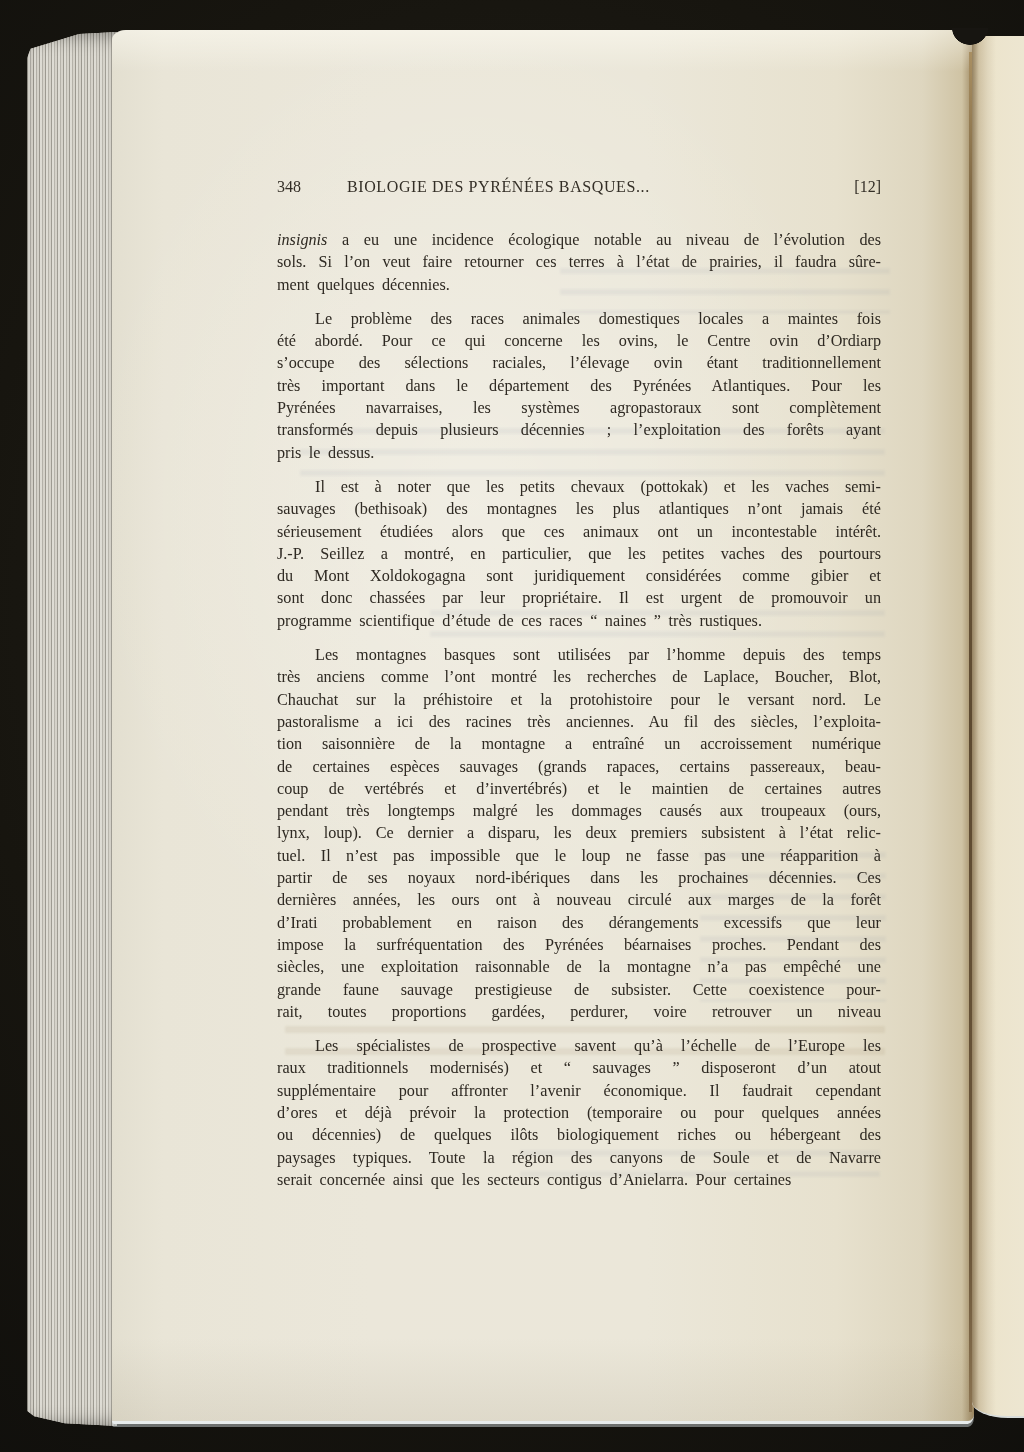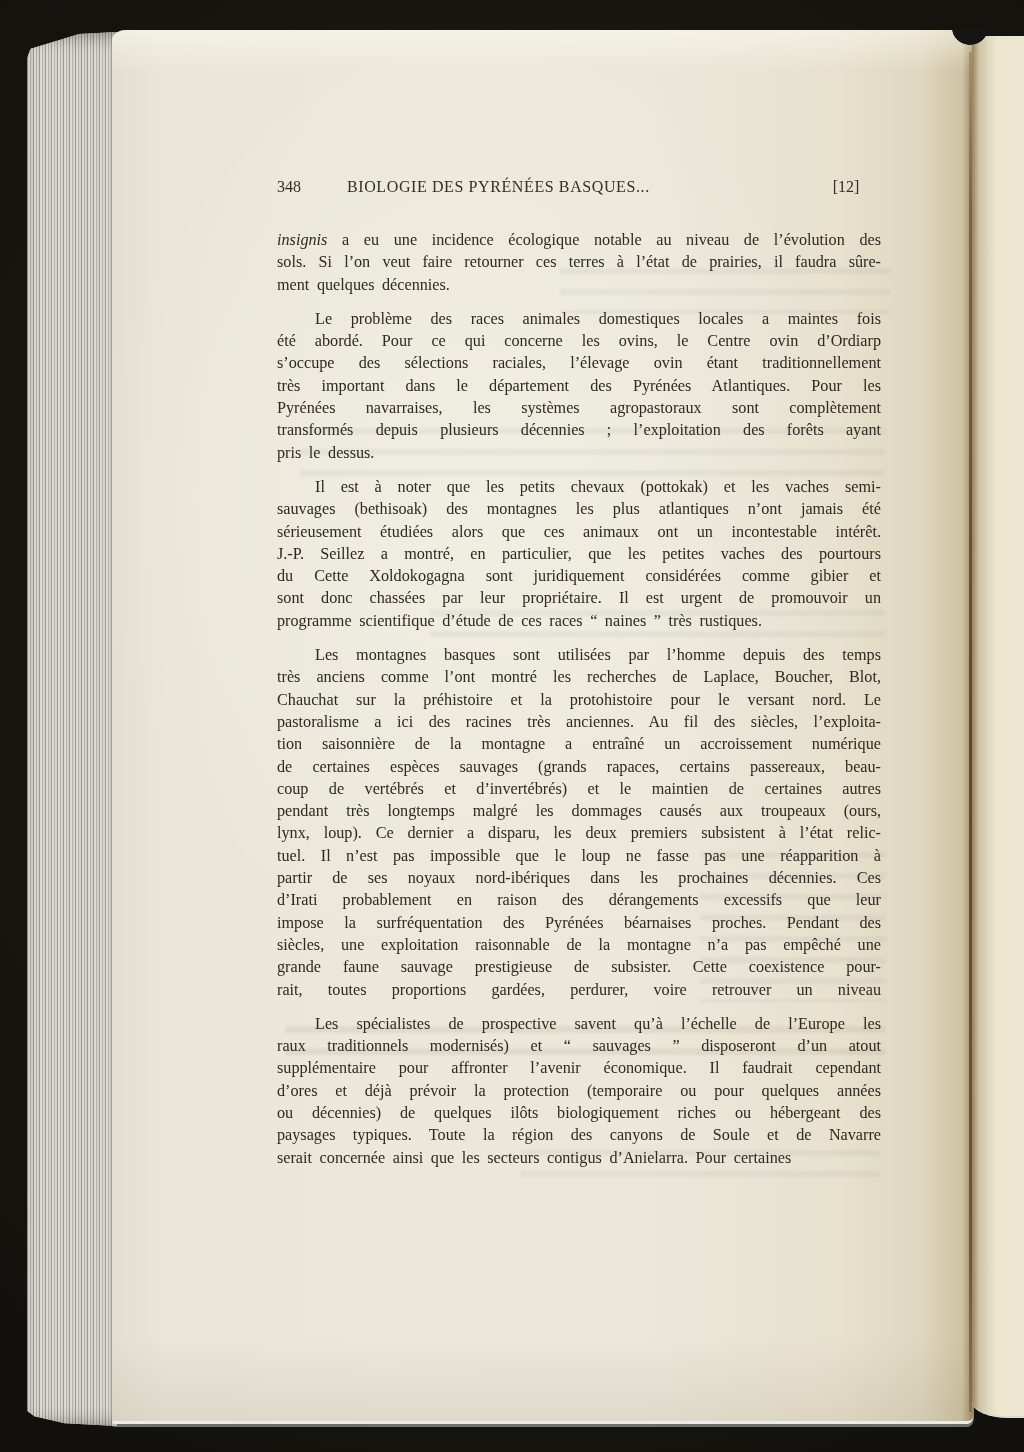--- a/index.html
+++ b/index.html
@@ -84,21 +84,21 @@
     position:absolute; left:277px; top:177px; width:604px;
     color:#2e2922;
   }
   .running-head {
     display:flex; align-items:baseline;
     font-size:16px; line-height:19px; margin-bottom:33px;
     color:#332e26;
   }
   .running-head .num   { width:70px; }
   .running-head .title { flex:1; text-align:left; letter-spacing:0.6px; }
-  .running-head .ref   { width:70px; text-align:center; }
+  .running-head .ref   { width:70px; text-align:right; }
 
   .body-text { font-size:16.2px; line-height:22.3px; }
   .para { margin:0 0 12px 0; }
   .para:last-child { margin-bottom:0; }
   .line { text-align:justify; text-align-last:justify; }
   .line.last { text-align-last:left; word-spacing:3.5px; }
   .para.indent .line:first-child { text-indent:38px; }
   em { }
 </style>
 </head>
@@ -142,36 +142,37 @@
           <div class="line">très important dans le département des Pyrénées Atlantiques. Pour les</div>
           <div class="line">Pyrénées navarraises, les systèmes agropastoraux sont complètement</div>
           <div class="line">transformés depuis plusieurs décennies ; l’exploitation des forêts ayant</div>
           <div class="line last">pris le dessus.</div>
         </div>
         <div class="para indent">
           <div class="line">Il est à noter que les petits chevaux (pottokak) et les vaches semi-</div>
           <div class="line">sauvages (bethisoak) des montagnes les plus atlantiques n’ont jamais été</div>
           <div class="line">sérieusement étudiées alors que ces animaux ont un incontestable intérêt.</div>
           <div class="line">J.-P. Seillez a montré, en particulier, que les petites vaches des pourtours</div>
-          <div class="line">du Cette Xoldokogagna sont juridiquement considérées comme gibier et</div>
+          <div class="line">du Mont Xoldokogagna sont juridiquement considérées comme gibier et</div>
           <div class="line">sont donc chassées par leur propriétaire. Il est urgent de promouvoir un</div>
           <div class="line last">programme scientifique d’étude de ces races “ naines ” très rustiques.</div>
         </div>
         <div class="para indent">
           <div class="line">Les montagnes basques sont utilisées par l’homme depuis des temps</div>
           <div class="line">très anciens comme l’ont montré les recherches de Laplace, Boucher, Blot,</div>
           <div class="line">Chauchat sur la préhistoire et la protohistoire pour le versant nord. Le</div>
           <div class="line">pastoralisme a ici des racines très anciennes. Au fil des siècles, l’exploita-</div>
           <div class="line">tion saisonnière de la montagne a entraîné un accroissement numérique</div>
           <div class="line">de certaines espèces sauvages (grands rapaces, certains passereaux, beau-</div>
           <div class="line">coup de vertébrés et d’invertébrés) et le maintien de certaines autres</div>
           <div class="line">pendant très longtemps malgré les dommages causés aux troupeaux (ours,</div>
           <div class="line">lynx, loup). Ce dernier a disparu, les deux premiers subsistent à l’état relic-</div>
           <div class="line">tuel. Il n’est pas impossible que le loup ne fasse pas une réapparition à</div>
           <div class="line">partir de ses noyaux nord-ibériques dans les prochaines décennies. Ces</div>
+          <div class="line">dernières années, les ours ont à nouveau circulé aux marges de la forêt</div>
           <div class="line">d’Irati probablement en raison des dérangements excessifs que leur</div>
           <div class="line">impose la surfréquentation des Pyrénées béarnaises proches. Pendant des</div>
           <div class="line">siècles, une exploitation raisonnable de la montagne n’a pas empêché une</div>
           <div class="line">grande faune sauvage prestigieuse de subsister. Cette coexistence pour-</div>
           <div class="line">rait, toutes proportions gardées, perdurer, voire retrouver un niveau</div>
         </div>
         <div class="para indent">
           <div class="line">Les spécialistes de prospective savent qu’à l’échelle de l’Europe les</div>
           <div class="line">raux traditionnels modernisés) et “ sauvages ” disposeront d’un atout</div>
           <div class="line">supplémentaire pour affronter l’avenir économique. Il faudrait cependant</div>

